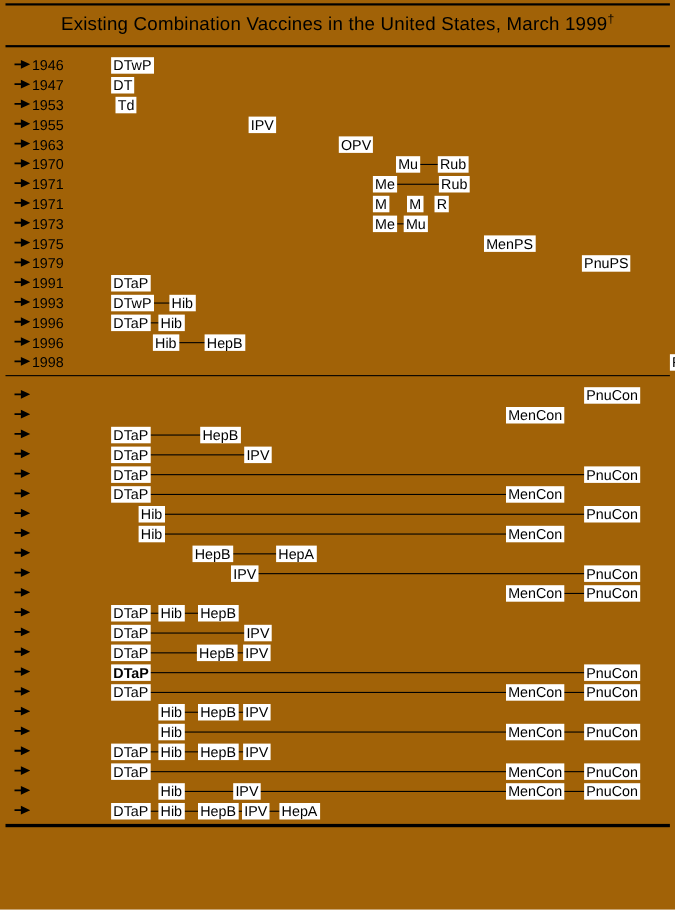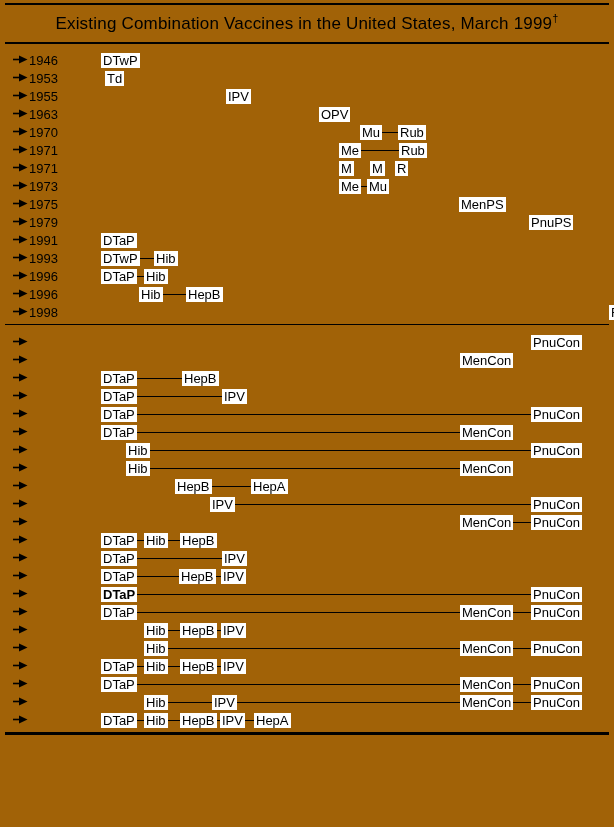--- a/index.html
+++ b/index.html
@@ -71,38 +71,46 @@
             <polygon points="6,0.5 14.5,4.5 6,8.5" fill="#000"></polygon>
           </svg></span>
         <span class="year">1946</span>
         <span class="label" style="left: 101px;">DTwP</span>
       </div>
       <div class="row">
         <span class="arrow"><svg width="15" height="9" viewBox="0 0 15 9">
             <line x1="0" y1="4.5" x2="8" y2="4.5" stroke="#000" stroke-width="1.6"></line>
             <polygon points="6,0.5 14.5,4.5 6,8.5" fill="#000"></polygon>
           </svg></span>
+        <span class="year">1947</span>
+        <span class="label" style="left: 101px;">DT</span>
+      </div>
+      <div class="row">
+        <span class="arrow"><svg width="15" height="9" viewBox="0 0 15 9">
+            <line x1="0" y1="4.5" x2="8" y2="4.5" stroke="#000" stroke-width="1.6"></line>
+            <polygon points="6,0.5 14.5,4.5 6,8.5" fill="#000"></polygon>
+          </svg></span>
         <span class="year">1953</span>
         <span class="label" style="left: 105px;">Td</span>
       </div>
       <div class="row">
         <span class="arrow"><svg width="15" height="9" viewBox="0 0 15 9">
             <line x1="0" y1="4.5" x2="8" y2="4.5" stroke="#000" stroke-width="1.6"></line>
             <polygon points="6,0.5 14.5,4.5 6,8.5" fill="#000"></polygon>
           </svg></span>
         <span class="year">1955</span>
         <span class="label" style="left: 226px;">IPV</span>
       </div>
       <div class="row">
         <span class="arrow"><svg width="15" height="9" viewBox="0 0 15 9">
             <line x1="0" y1="4.5" x2="8" y2="4.5" stroke="#000" stroke-width="1.6"></line>
             <polygon points="6,0.5 14.5,4.5 6,8.5" fill="#000"></polygon>
           </svg></span>
         <span class="year">1963</span>
-        <span class="label" style="left: 319px;">OPV</span>
+        <span class="label" style="left: 308px;">OPV</span>
       </div>
       <div class="row">
         <span class="arrow"><svg width="15" height="9" viewBox="0 0 15 9">
             <line x1="0" y1="4.5" x2="8" y2="4.5" stroke="#000" stroke-width="1.6"></line>
             <polygon points="6,0.5 14.5,4.5 6,8.5" fill="#000"></polygon>
           </svg></span>
         <span class="year">1970</span>
         <span class="conn" style="left: 368px; width: 40px;"></span>
         <span class="label" style="left: 360px;">Mu</span>
         <span class="label" style="left: 398px;">Rub</span>
@@ -136,21 +144,21 @@
         <span class="conn" style="left: 348px; width: 29px;"></span>
         <span class="label" style="left: 339px;">Me</span>
         <span class="label" style="left: 367px;">Mu</span>
       </div>
       <div class="row">
         <span class="arrow"><svg width="15" height="9" viewBox="0 0 15 9">
             <line x1="0" y1="4.5" x2="8" y2="4.5" stroke="#000" stroke-width="1.6"></line>
             <polygon points="6,0.5 14.5,4.5 6,8.5" fill="#000"></polygon>
           </svg></span>
         <span class="year">1975</span>
-        <span class="label" style="left: 459px; text-align: right;">MenPS</span>
+        <span class="label" style="left: 440px; text-align: right;">MenPS</span>
       </div>
       <div class="row">
         <span class="arrow"><svg width="15" height="9" viewBox="0 0 15 9">
             <line x1="0" y1="4.5" x2="8" y2="4.5" stroke="#000" stroke-width="1.6"></line>
             <polygon points="6,0.5 14.5,4.5 6,8.5" fill="#000"></polygon>
           </svg></span>
         <span class="year">1979</span>
         <span class="label" style="left: 529px;">PnuPS</span>
       </div>
       <div class="row">

